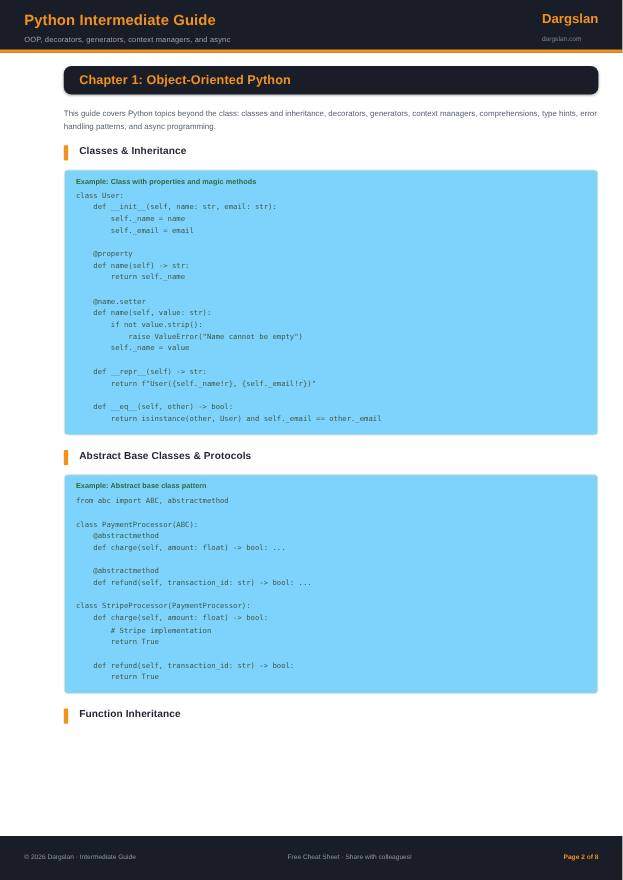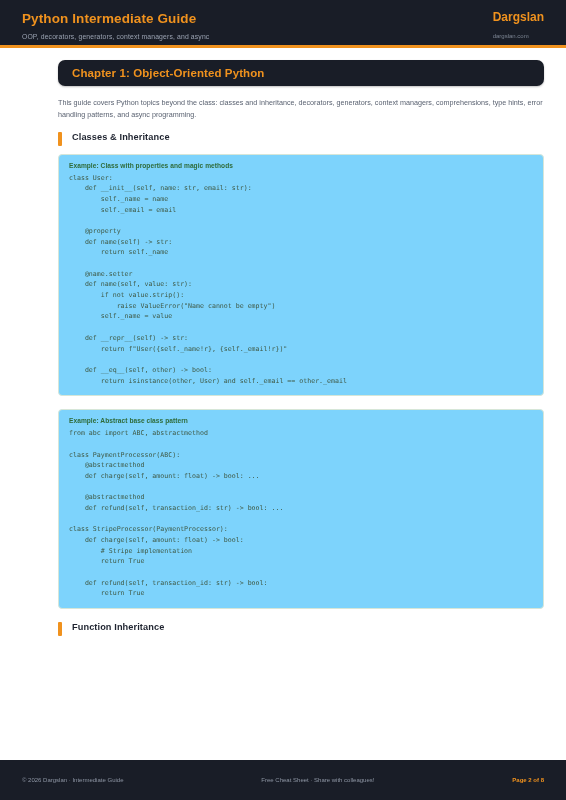--- a/index.html
+++ b/index.html
@@ -196,20 +196,24 @@
             raise ValueError("Name cannot be empty")
         self._name = value
 
     def __repr__(self) -&gt; str:
         return f"User({self._name!r}, {self._email!r})"
 
     def __eq__(self, other) -&gt; bool:
         return isinstance(other, User) and self._email == other._email</div>
     </div>
 
+    <div class="section-head">
+      <div class="section-bar"></div>
+      <div class="section-title">Abstract Base Classes &amp; Protocols</div>
+    </div>
     <div class="codeblock">
       <div class="code-label">Example: Abstract base class pattern</div>
       <div class="code-body">from abc import ABC, abstractmethod
 
 class PaymentProcessor(ABC):
     @abstractmethod
     def charge(self, amount: float) -&gt; bool: ...
 
     @abstractmethod
     def refund(self, transaction_id: str) -&gt; bool: ...

